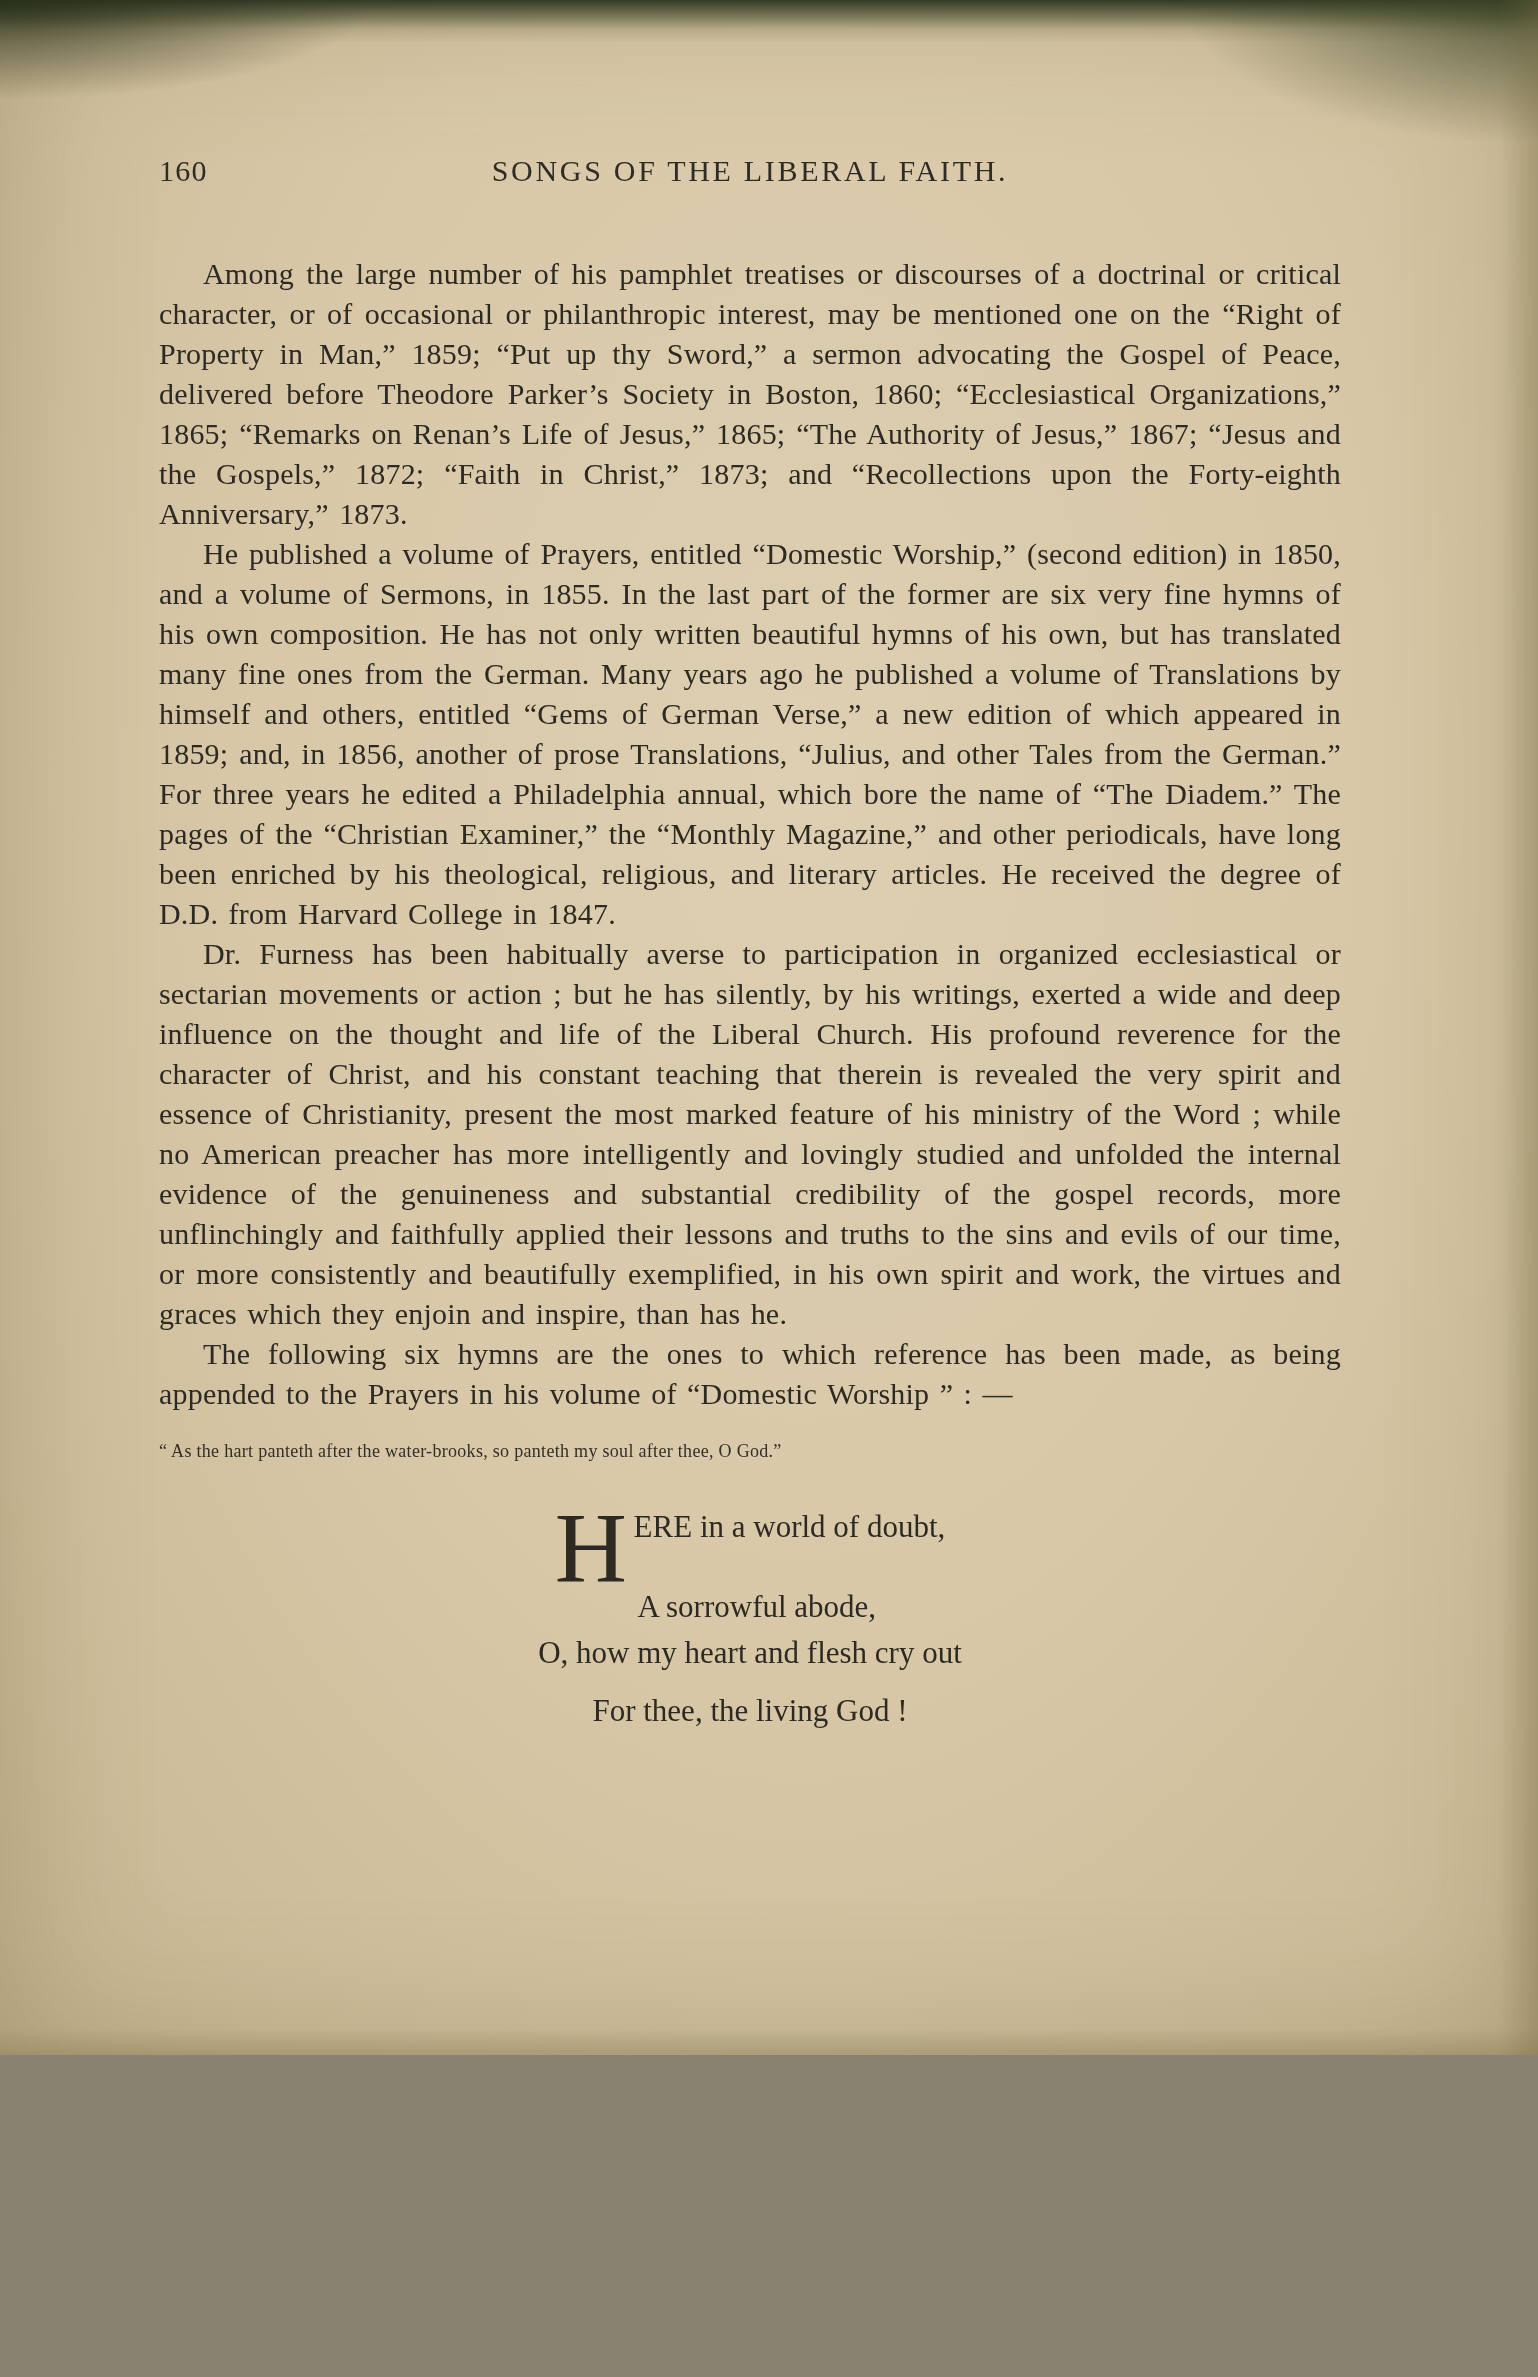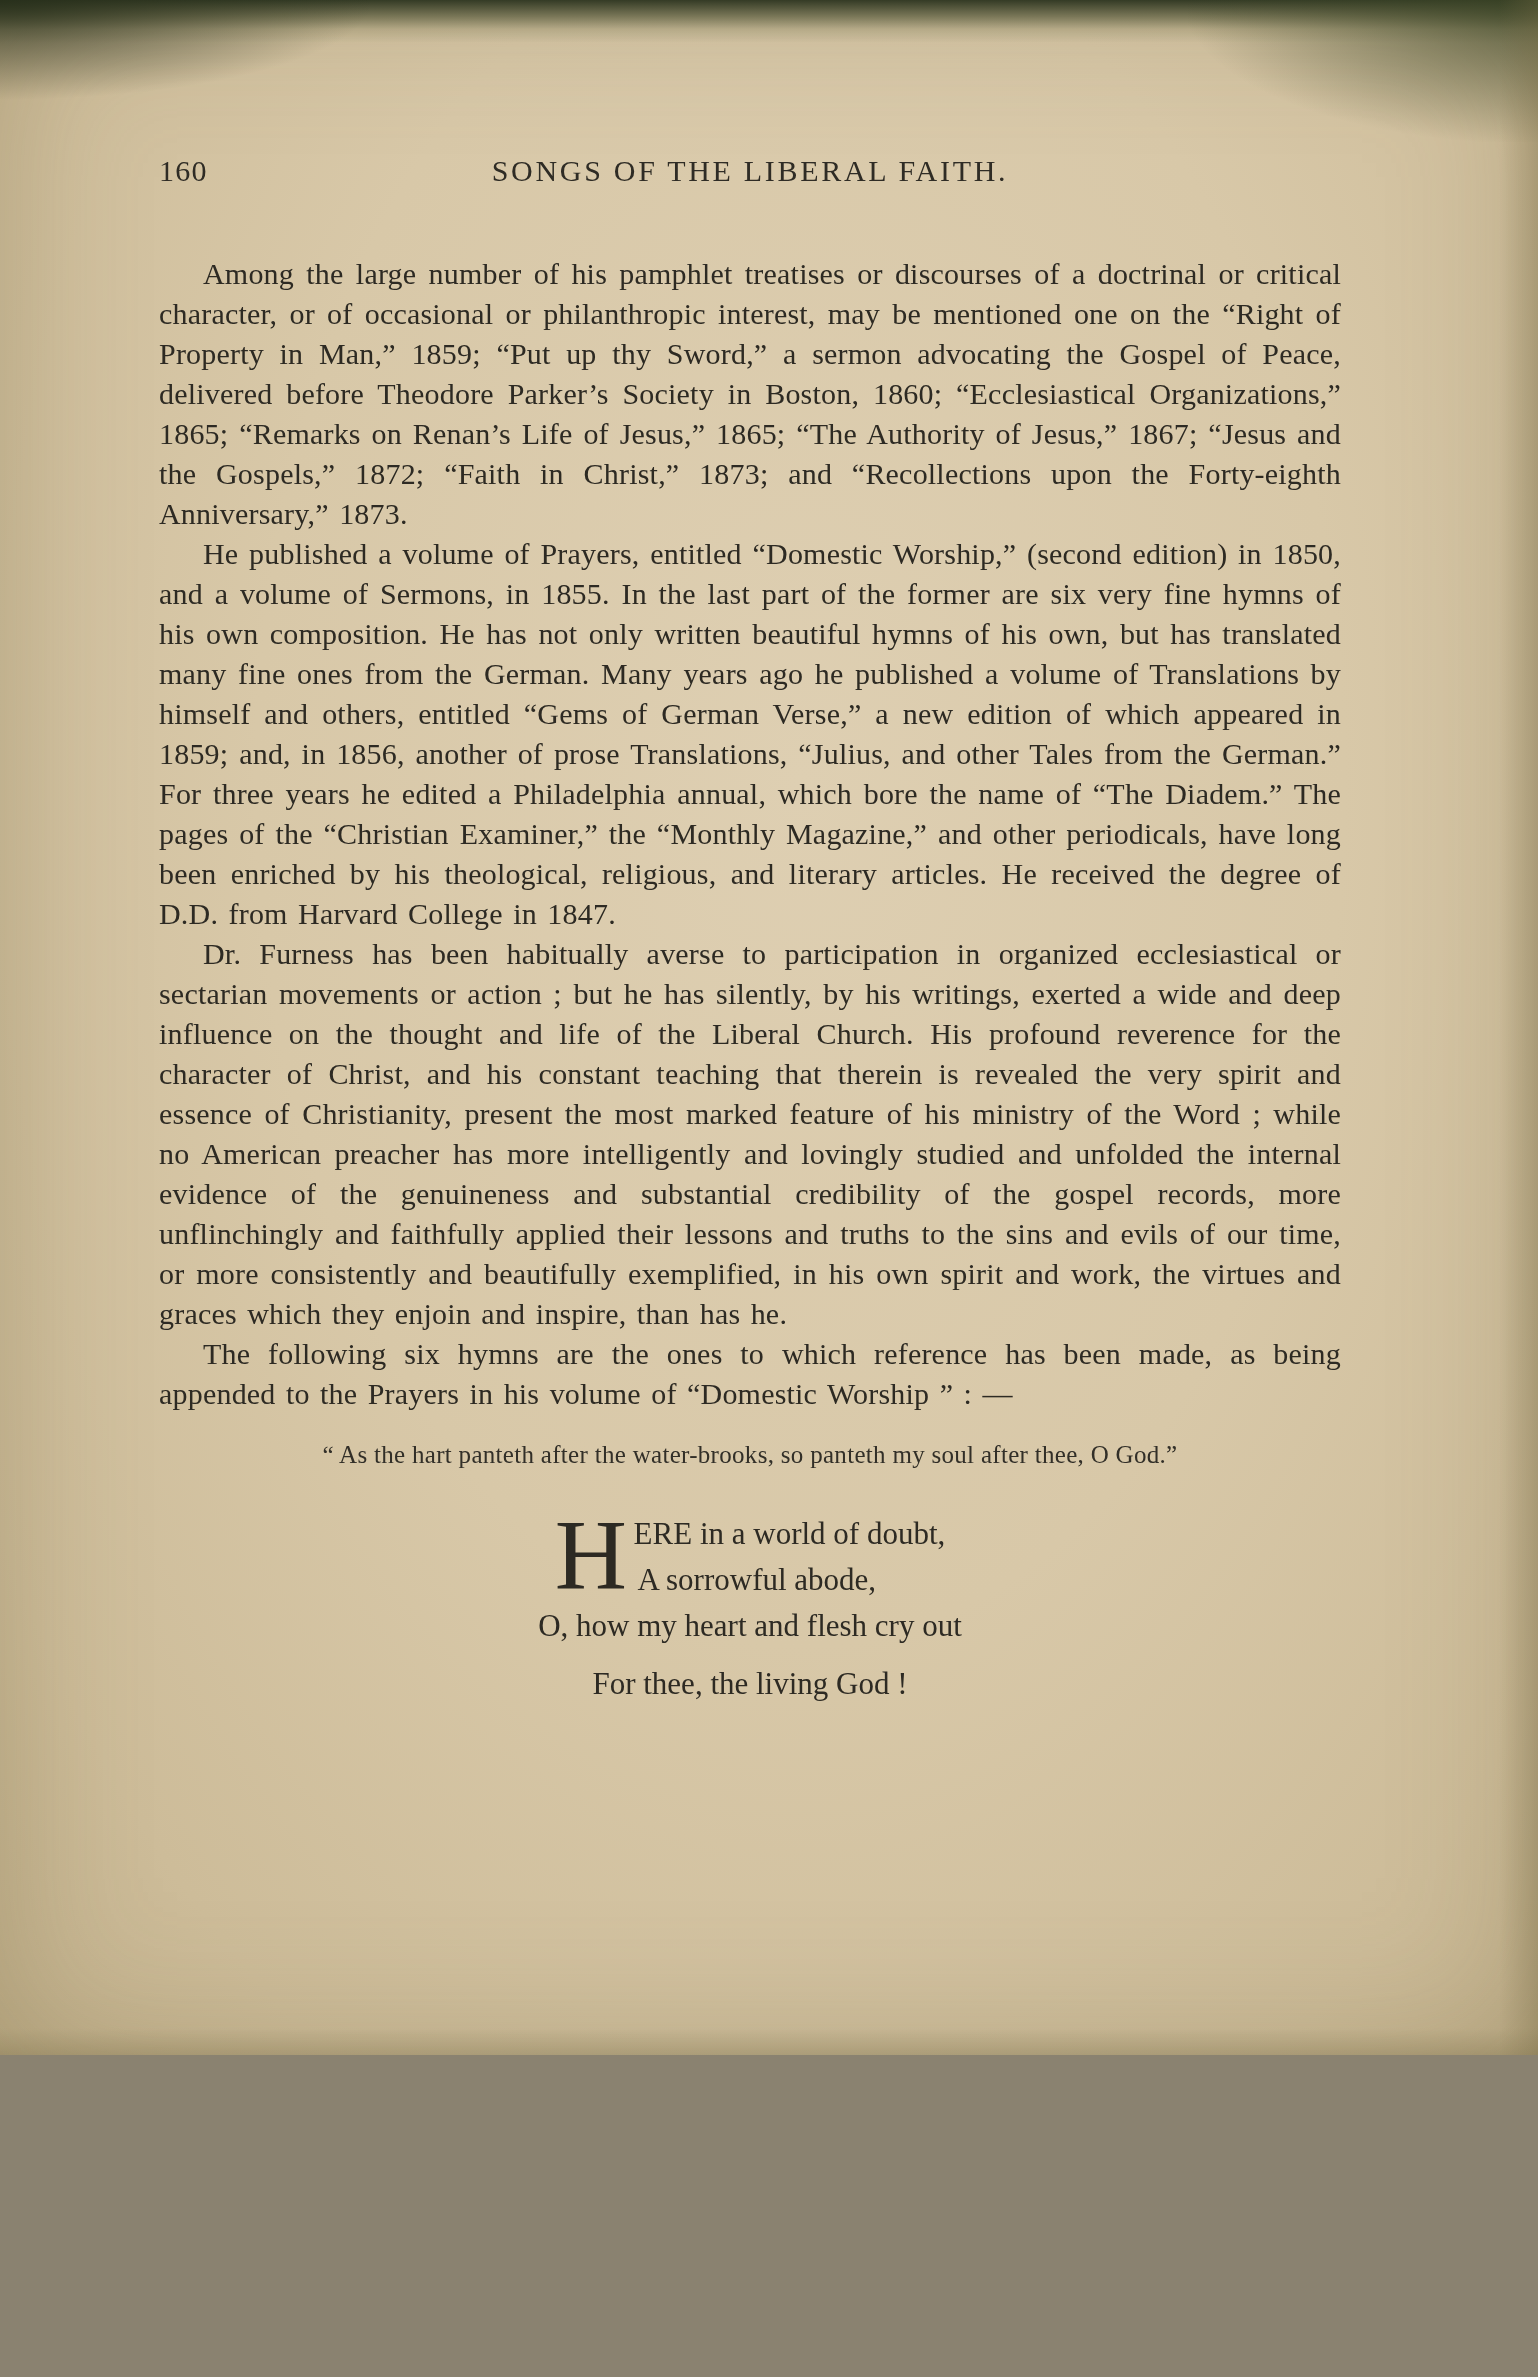--- a/index.html
+++ b/index.html
@@ -96,22 +96,22 @@
     margin: 50px 0 0 0;
     font-size: 32px;
     font-weight: normal;
     letter-spacing: 4px;
     text-align: center;
     word-spacing: 6.7px;
     color: #2c2922;
   }
   .epigraph {
     margin: 27px 0 0 0;
-    font-size: 25px;
-    text-align: center;
+    font-size: 18px;
+    text-align: left;
     letter-spacing: 0.3px;
     color: #32niec;
     color: #322f28;
     white-space: nowrap;
   }
   .hymn {
     margin-top: 42px;
     display: flex;
     flex-direction: column;
     align-items: center;
@@ -119,21 +119,21 @@
     line-height: 46px;
     color: #2d2a23;
   }
   .hymn-open { display: flex; align-items: flex-start; }
   .dropcap {
     font-size: 100px;
     line-height: 0.78;
     margin: 5.4px 6.7px 0 0;
     color: #2d2a23;
   }
-  .open-lines { display: flex; flex-direction: column; }
+  .open-lines { display: flex; flex-direction: column; gap: 34px; }
   .open-lines .line2 { margin-left: 4px; }
   .hymn .line3 { margin-top: 0; }
   .hymn .line4 { margin-top: 12px; }
 </style>
 </head>
 <body>
 
 <div class="page">
 
   <div class="edge-top"></div>

